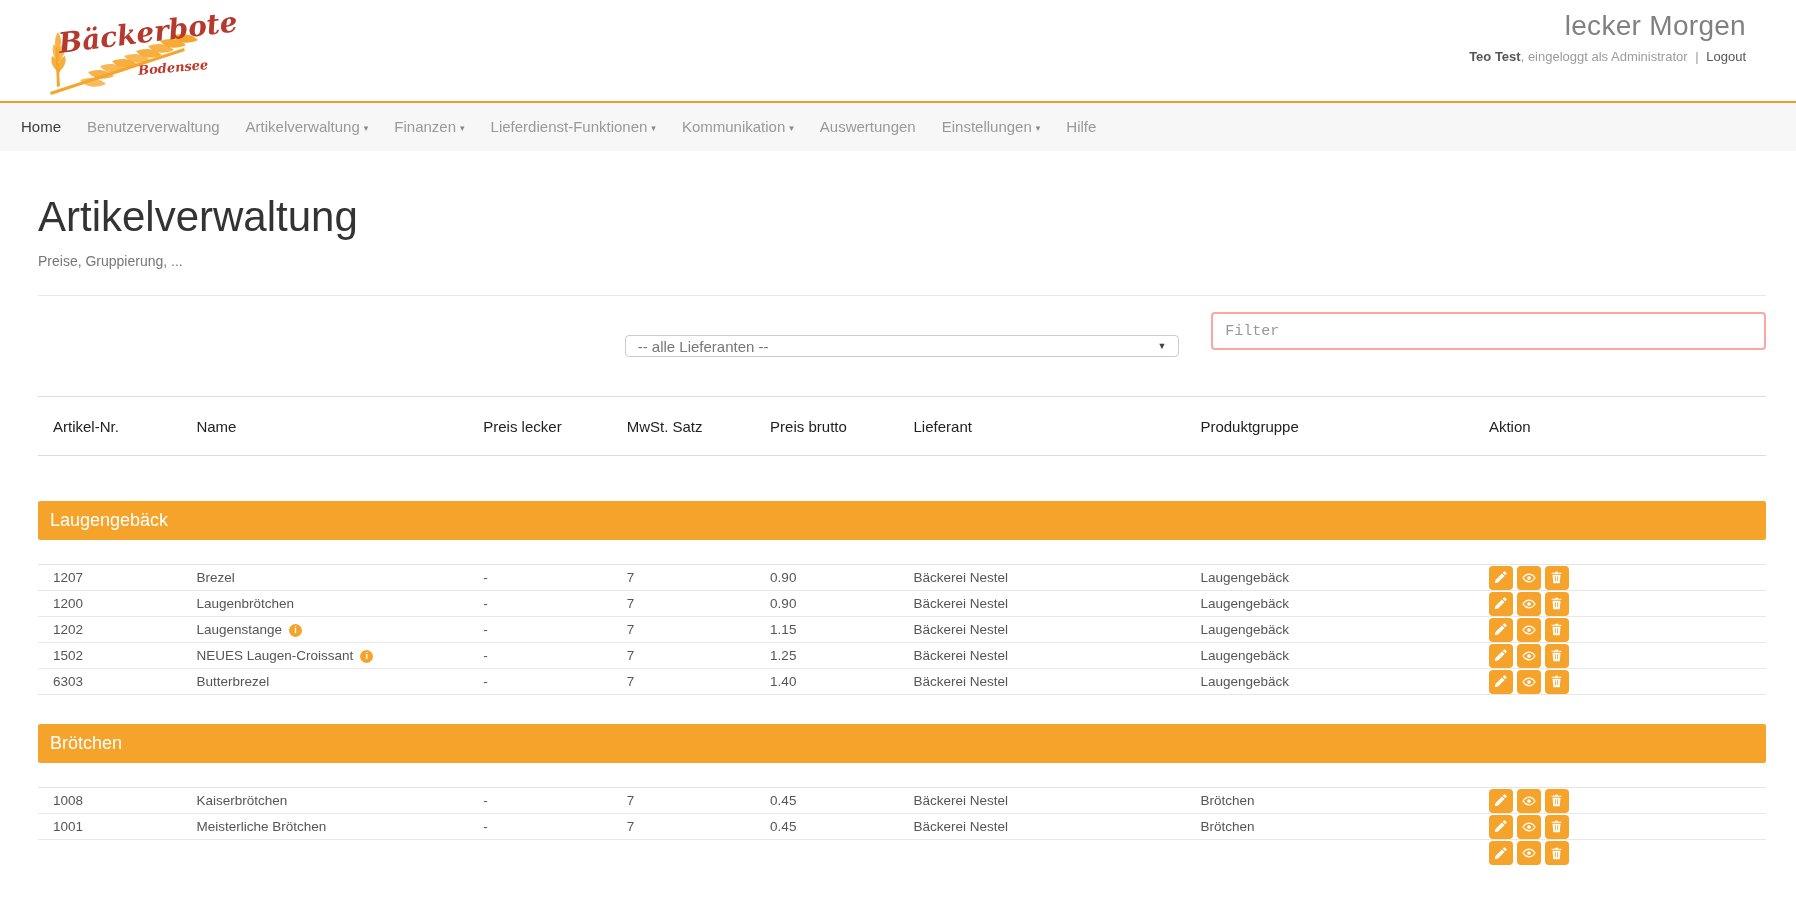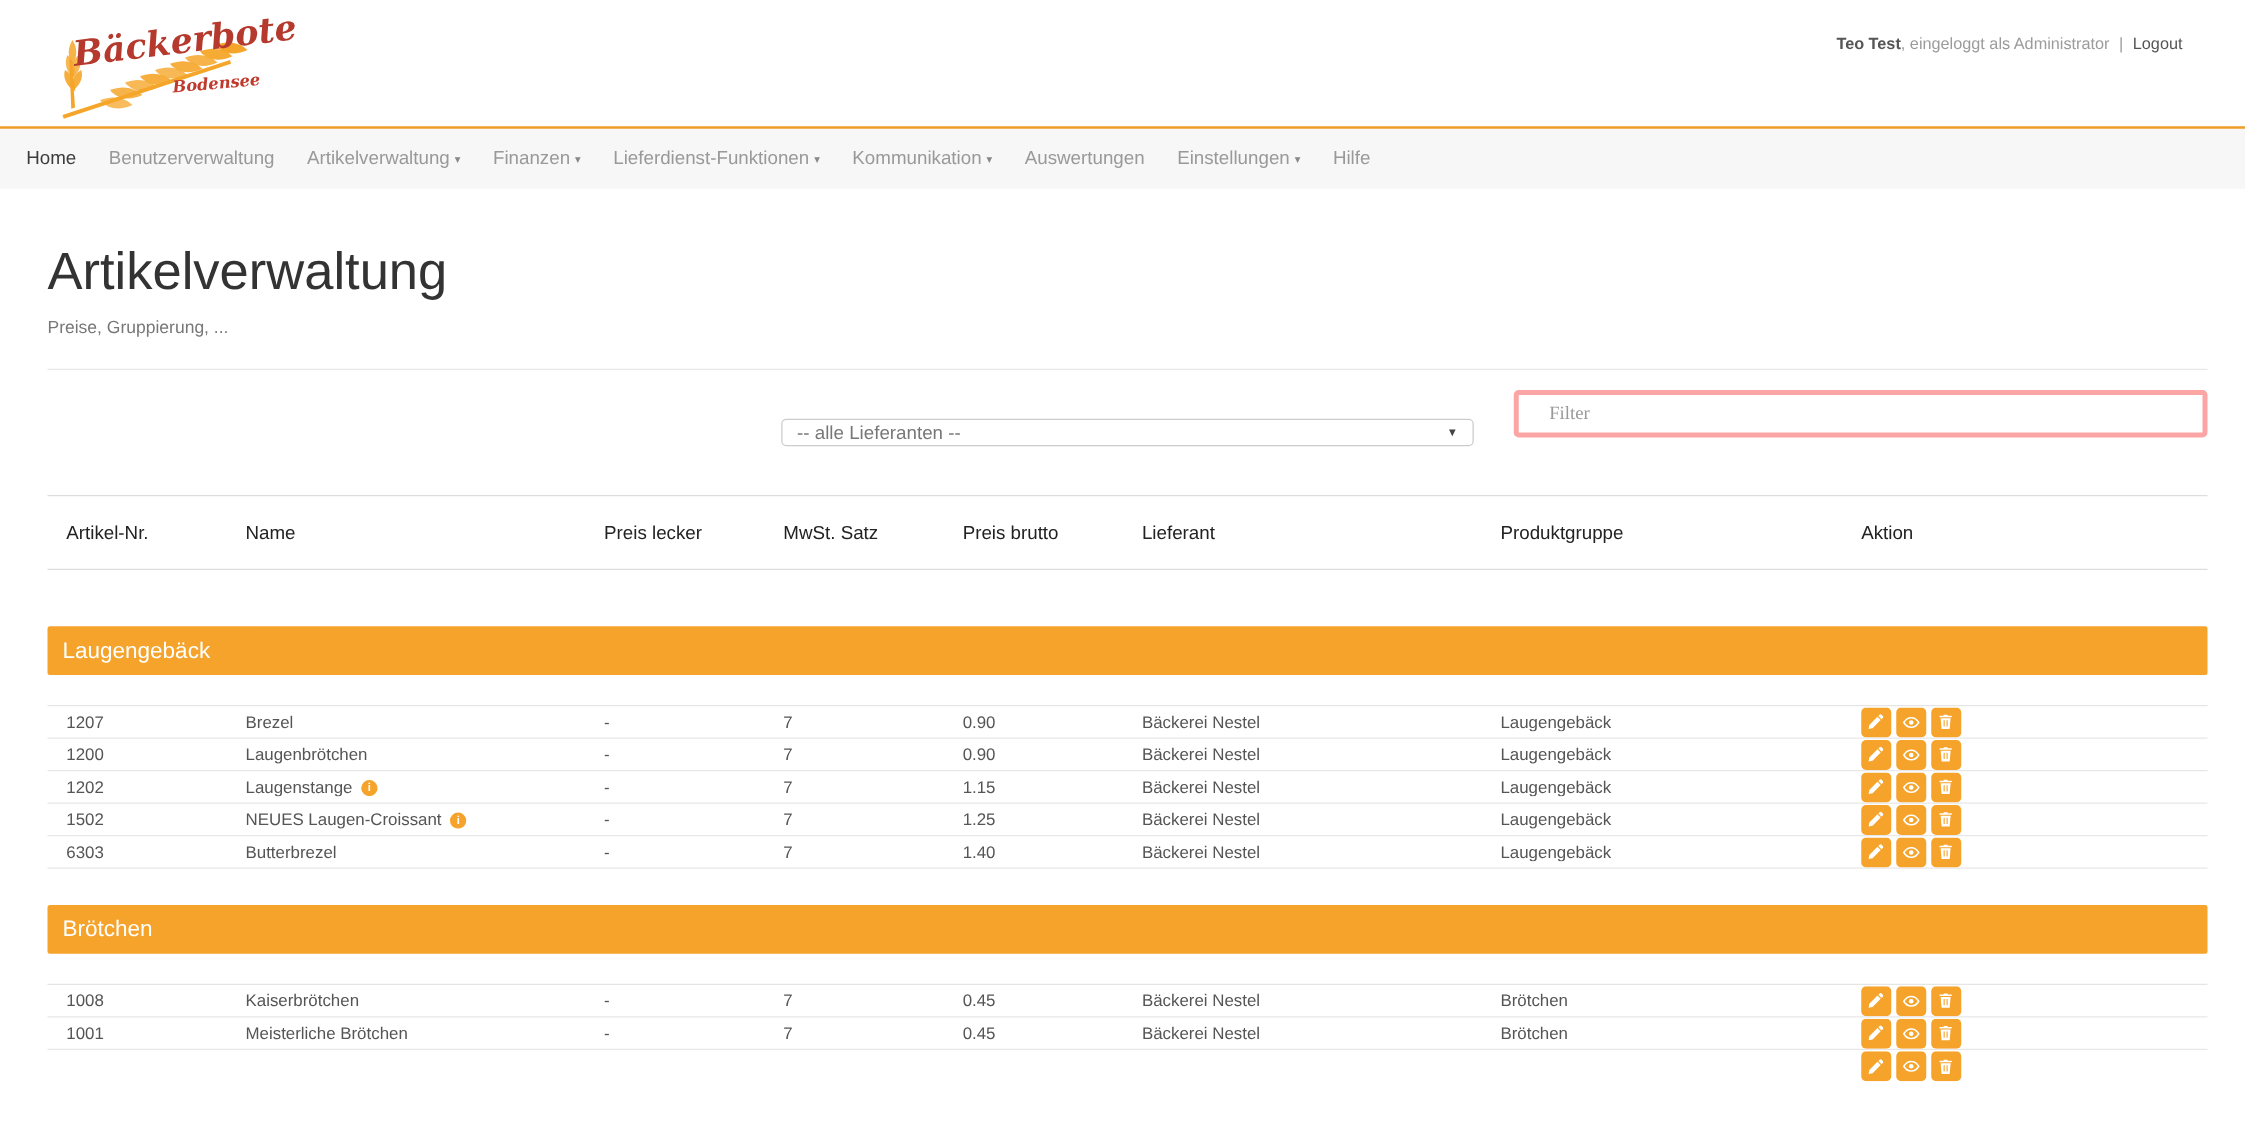--- a/index.html
+++ b/index.html
@@ -19,21 +19,21 @@
     font-family:"DejaVu Serif", serif; font-style:italic; font-weight:bold;
     font-size:28px; color:#b5392c; transform:rotate(-7deg); white-space:nowrap;
   }
   .brand-region {
     position:absolute; left:102px; top:56px;
     font-family:"DejaVu Serif", serif; font-style:italic; font-weight:bold;
     font-size:13px; color:#bf3a2d; transform:rotate(-5deg);
   }
   .header-right { position:absolute; right:50px; top:10px; text-align:right; }
   .app-title { font-size:28px; font-weight:300; color:#808080; letter-spacing:0.3px; }
-  .user-line { margin-top:17px; font-size:13px; color:#9b9b9b; }
+  .user-line { margin-top:7px; font-size:13px; color:#9b9b9b; }
   .user-name { color:#555; font-weight:bold; }
   .logout { color:#555; cursor:pointer; text-decoration:none; }
   .sep { margin:0 4px; color:#9b9b9b; }
 
   
   .main-nav { height:48px; background:#f7f7f7; }
   .main-nav ul { list-style:none; margin:0; padding:0 0 0 8px; display:flex; }
   .main-nav li { padding:0 13px; line-height:48px; font-size:15px; color:#999; cursor:pointer; white-space:nowrap; }
   .main-nav li.active { color:#3c3c3c; }
   .nav-caret { font-size:9px; color:#888; margin-left:4px; vertical-align:middle; }
@@ -46,22 +46,22 @@
   .section-title { font-size:27px; font-weight:300; color:#333; margin:26px 0 0; }
 
   .controls { display:grid; grid-template-columns:1fr 1fr 1fr; column-gap:32px; margin-top:16px; }
   .fake-select {
     grid-column:2; height:22px; border:1px solid #ccc; border-radius:4px; background:#fff;
     display:flex; align-items:center; justify-content:space-between;
     padding:0 12px; font-size:15px; color:#777; cursor:pointer;margin-top:23px;
   }
   .fake-select .caret { font-size:9px; color:#444; }
   .filter-input {
-    grid-column:3; height:38px; border:4px solid #fca5a5; border-radius:4px;
-    padding:0 24px; font-size:15px; color:#555; font-family:Liberation Serif, serif;
+    grid-column:3; height:38px; border:2px solid #fca5a5; border-radius:4px;
+    padding:0 12px; font-size:15px; color:#555; font-family:Liberation Mono, monospace;
   }
   .filter-input::placeholder { color:#999; }
 
   
   .table { margin-top:39px; --cols:8.3% 16.6% 8.3% 8.3% 8.3% 16.6% 16.7% 16.9%; }
   .thead {
     display:grid; grid-template-columns:var(--cols); align-items:center;
     height:60px; border-top:1px solid #ddd; border-bottom:1px solid #ddd;
     font-size:15px; color:#222;
   }
@@ -118,20 +118,21 @@
           <path d="M124 37 C134 33 144 35 150 41 C140 46 129 44 124 37z" opacity="0.95"></path>
           <path d="M136 32 C146 28 156 30 162 36 C152 41 141 39 136 32z"></path>
         </g>
       </g>
     </svg>
     <span class="brand-name">Bäckerbote</span>
     <span class="brand-region">Bodensee</span>
   </div>
 
   <div class="header-right">
+    <div class="app-title">lecker Morgen</div>
     <div class="user-line">
       <span class="user-name">Teo Test</span><span>, eingeloggt als Administrator</span>
       <span class="sep">|</span>
       <a class="logout">Logout</a>
     </div>
   </div>
 </header>
 
 <nav class="main-nav">
   <ul id="nav-list">

